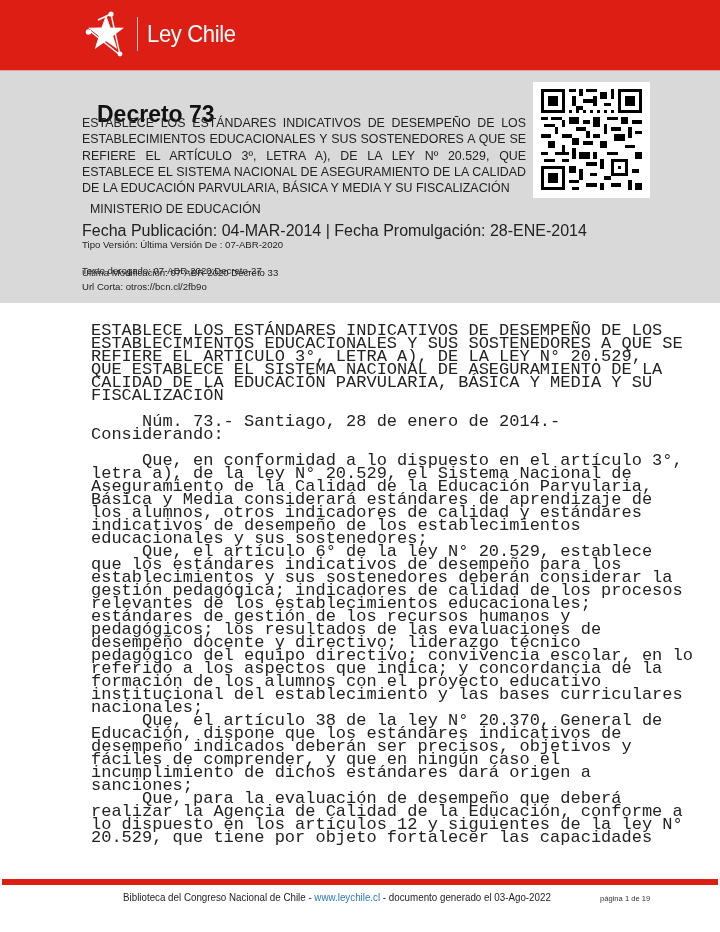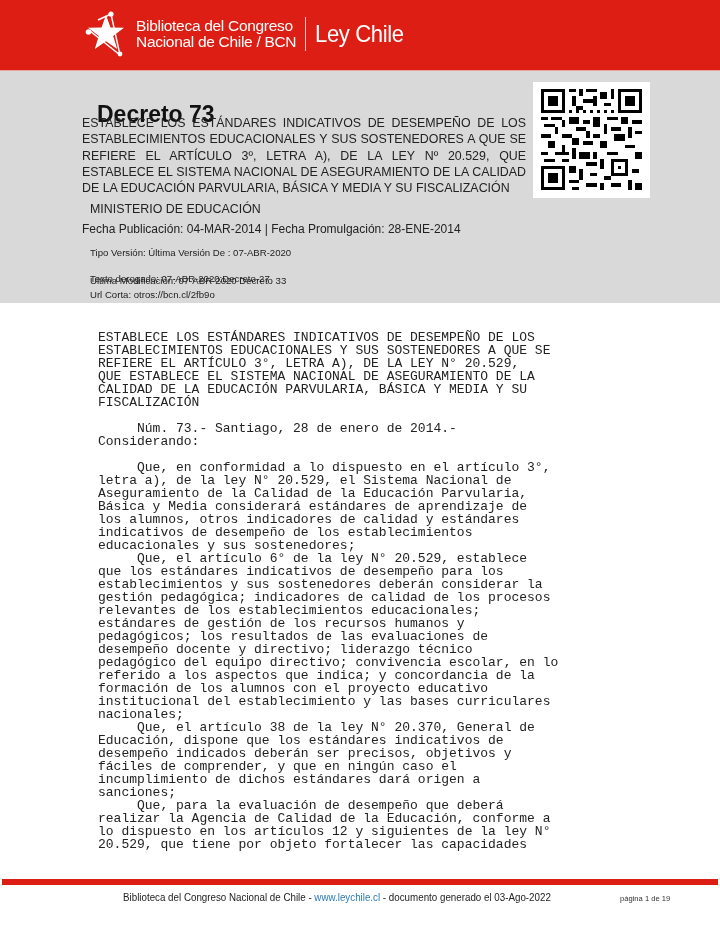--- a/index.html
+++ b/index.html
@@ -41,68 +41,64 @@
     position: absolute; left: 82px; top: 115px; width: 444px; margin: 0;
     font-size: 12.4px; line-height: 16.3px; text-align: justify; text-align-last: left;
     text-transform: uppercase; color: #222;
   }
   .ministry {
     position: absolute; left: 82px; top: 194px; margin: 8px;
     font-size: 12.4px; color: #222;
   }
   .dates {
     position: absolute; left: 82px; top: 222px; margin: 0;
-    font-size: 12px; color: #222;
+    font-size: 16px; color: #222;
   }
   .meta-line {
-    position: absolute; left: 82px; margin: 8px; font-size: 9.6px; color: #222;
+    position: absolute; left: 82px; margin: 0; font-size: 9.6px; color: #222;
   }
   .qr-box {
     position: absolute; left: 533px; top: 82px; width: 117px; height: 116px;
     background: #fff;
   }
   .qr-box svg { position: absolute; left: 8px; top: 7px; }
   .body-text {
-    position: absolute; left: 87px; top: 320px; width: 440px; margin: 11px;
-    font-family: "Liberation Mono", monospace; font-size: 13px; line-height: 13px;
+    position: absolute; left: 87px; top: 320px; width: 440px; margin: 4px;
+    font-family: "Liberation Mono", monospace; font-size: 17px; line-height: 13px;
     color: #222; white-space: pre;
   }
   .footer-bar {
     position: absolute; left: 2px; top: 879px; width: 716px; height: 6px;
     background: #dc1e14;
   }
   .footer {
     position: absolute; left: 123px; top: 892px; font-size: 10.2px; color: #222;
     white-space: nowrap; transform: scaleX(0.96); transform-origin: left center;
   }
   .footer a { color: #2a7ab8; text-decoration: none; }
   .page-num {
-    position: absolute; left: 600px; top: 894px; font-size: 7.6px; color: #333; margin-left: 20px;
+    position: absolute; left: 600px; top: 894px; font-size: 7.6px; color: #333;
   }
 </style>
 </head>
 <body>
 
 <div class="topbar">
   <div class="logo">
     <span>
       <svg width="44" height="46" viewBox="0 0 44 46">
         <polygon points="22,4 26.5,16.5 40,16.8 29.2,25 33.2,38 22,30.2 10.8,38 14.8,25 4,16.8 17.5,16.5" fill="#fff"></polygon>
         <line x1="6" y1="20" x2="36" y2="44" stroke="#fff" stroke-width="1.6"></line>
         <line x1="27" y1="3" x2="36" y2="44" stroke="#fff" stroke-width="1.4"></line>
         <line x1="27" y1="3" x2="14" y2="9" stroke="#fff" stroke-width="1.4"></line>
         <circle cx="27" cy="3" r="2.6" fill="#fff"></circle>
         <circle cx="4.5" cy="21" r="2.8" fill="#fff"></circle>
         <circle cx="36" cy="43" r="2.4" fill="#fff"></circle>
       </svg>
     </span>
-    <div class="logo-text">
-      <div>Biblioteca del Congreso</div>
-      <div>Nacional de Chile / BCN</div>
-    </div>
     <div class="logo-sep"></div>
     <div class="logo-brand">Ley Chile</div>
   </div>
 </div>
 
 <div class="meta-band"></div>
 
 <h1 class="title">Decreto 73</h1>
 <p class="subtitle">ESTABLECE LOS ESTÁNDARES INDICATIVOS DE DESEMPEÑO DE LOS ESTABLECIMIENTOS EDUCACIONALES Y SUS SOSTENEDORES A QUE SE REFIERE EL ARTÍCULO 3º, LETRA A), DE LA LEY Nº 20.529, QUE ESTABLECE EL SISTEMA NACIONAL DE ASEGURAMIENTO DE LA CALIDAD DE LA EDUCACIÓN PARVULARIA, BÁSICA Y MEDIA Y SU FISCALIZACIÓN</p>
 <p class="ministry">MINISTERIO DE EDUCACIÓN</p>

